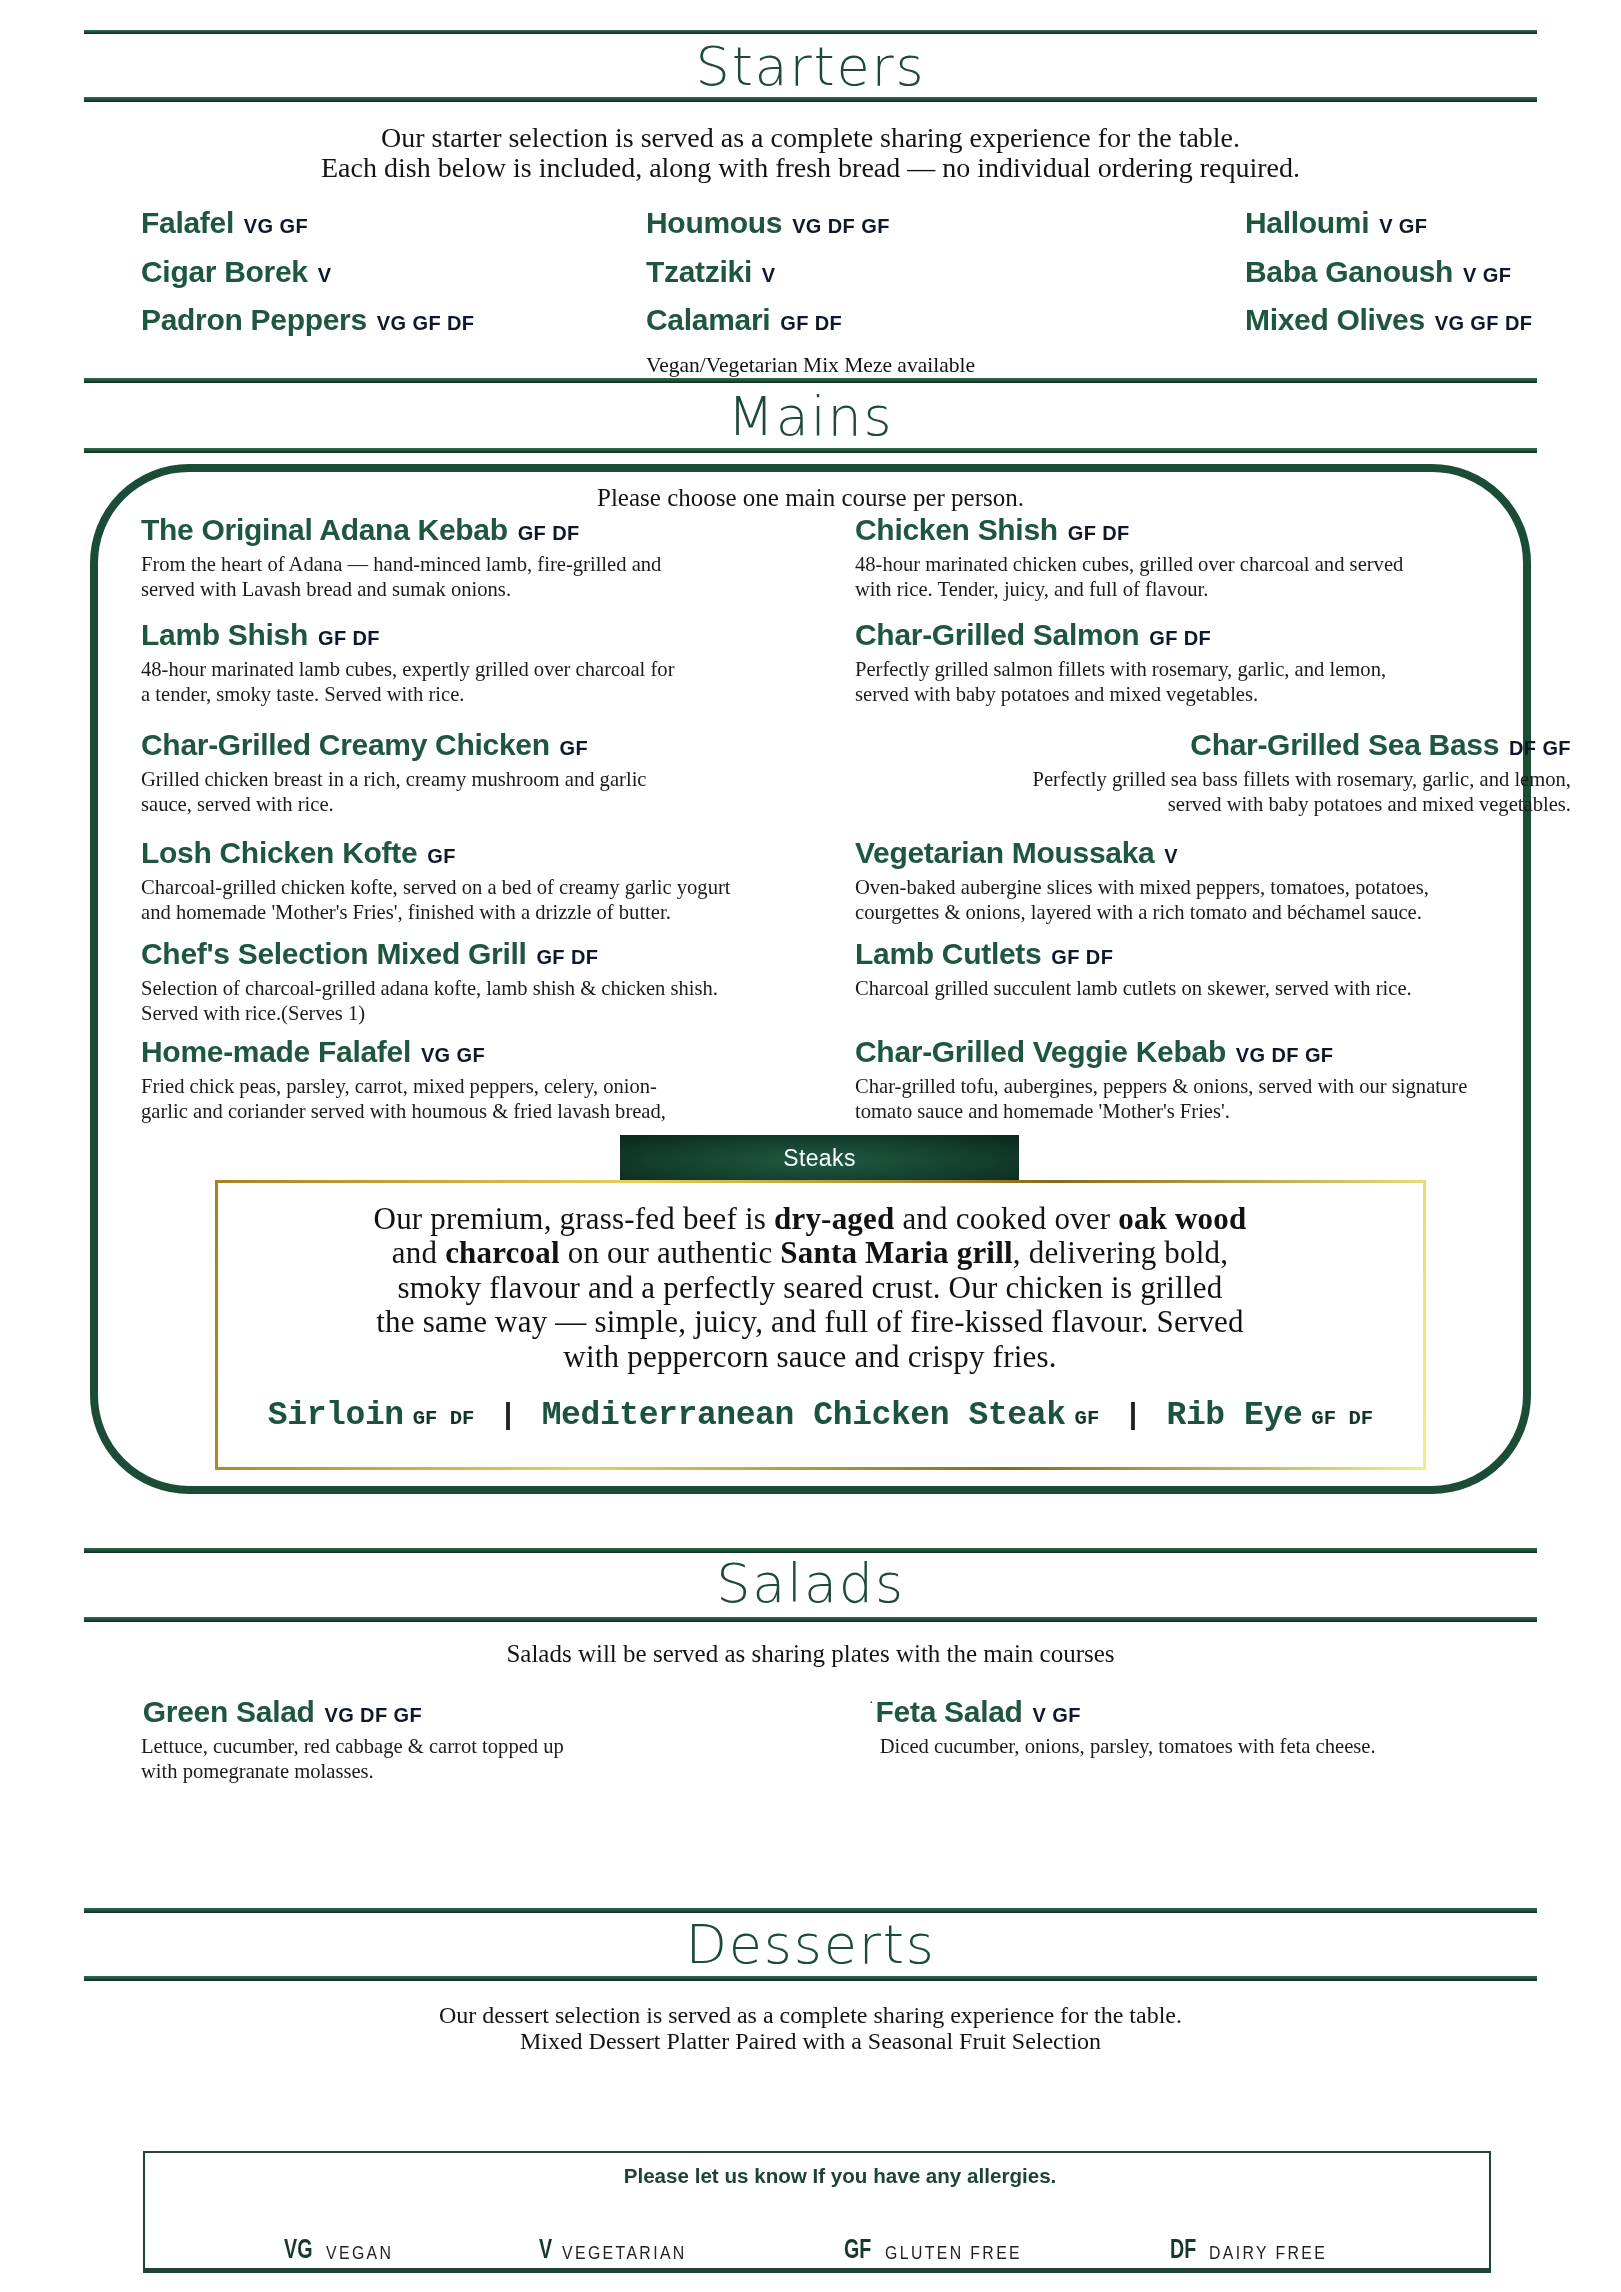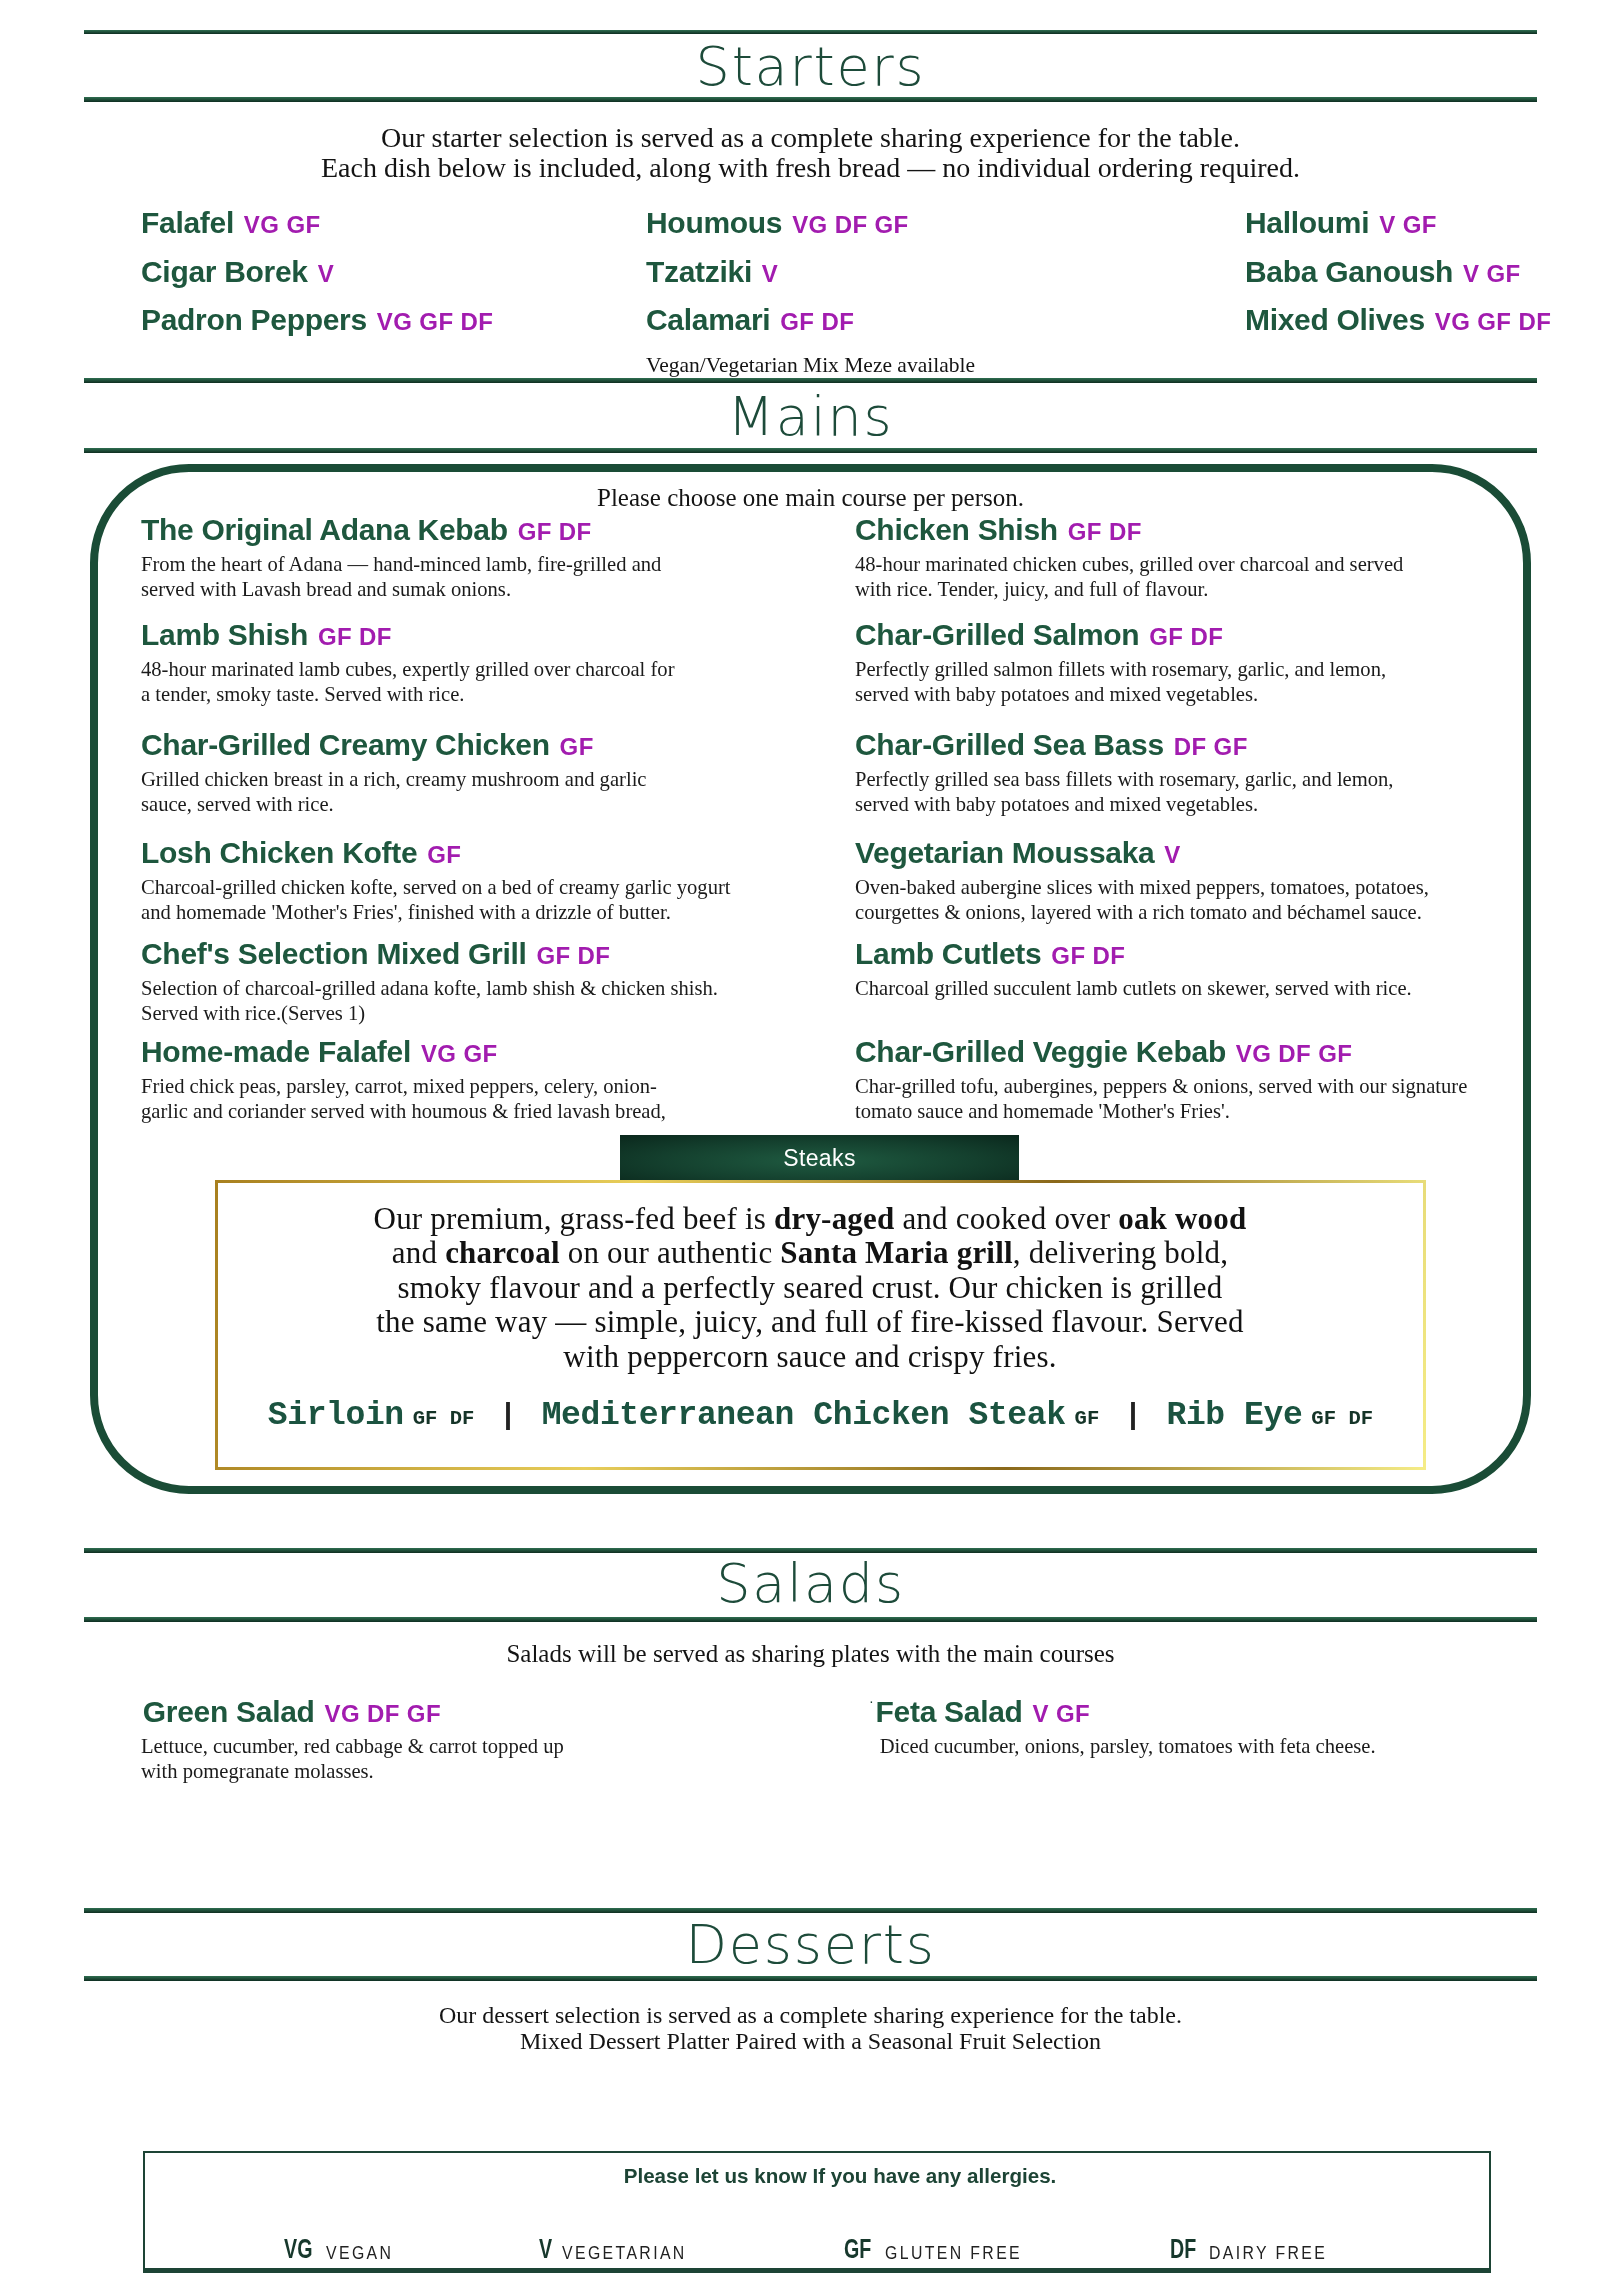--- a/index.html
+++ b/index.html
@@ -13,21 +13,21 @@
   .sec-title{position:absolute;left:0;width:100%;text-align:center;
         font-family:"DejaVu Sans",sans-serif;font-weight:200;font-size:54px;line-height:1;
         color:#1d4b3a;letter-spacing:1.8px;}
 
   .serif-note{position:absolute;left:0;width:100%;text-align:center;
         font-family:"Liberation Serif",serif;color:#141414;white-space:pre-line;}
 
   .st-item{position:absolute;white-space:nowrap;}
   .m-item{position:absolute;}
   .iname{font-weight:bold;font-size:30px;color:#1e573e;letter-spacing:-0.3px;}
-  .itags{font-weight:bold;font-size:24px;color:#a21caf;margin-left:9.9px;letter-spacing:0.4px;}
+  .itags{font-weight:bold;font-size:20px;color:#0f172a;margin-left:9.9px;letter-spacing:0.4px;}
   .desc{font-family:"Liberation Serif",serif;font-size:20.6px;line-height:1.26;color:#1b1b1b;
         white-space:pre-line;margin-top:4.5px;}
 
   .mains-box{position:absolute;left:90px;top:464px;width:1441px;height:1030px;
         border:8px solid #1a4c36;border-radius:99px;box-sizing:border-box;}
 
   .steak-bar{position:absolute;left:620px;top:1135px;width:399px;height:47px;
         background:radial-gradient(ellipse at 50% 55%,#1f5b41 0%,#14402e 55%,#0a271c 100%);
         color:#ffffff;text-align:center;line-height:47px;font-size:23px;letter-spacing:0.4px;}
 
@@ -139,21 +139,21 @@
   <div class="m-item" style="left:855px;top:513px;width:716px;">
     <div><span class="iname">Chicken Shish</span><span class="itags">GF DF</span></div>
     <div class="desc">48-hour marinated chicken cubes, grilled over charcoal and served
 with rice. Tender, juicy, and full of flavour.</div>
   </div>
   <div class="m-item" style="left:855px;top:618px;width:716px;">
     <div><span class="iname">Char-Grilled Salmon</span><span class="itags">GF DF</span></div>
     <div class="desc">Perfectly grilled salmon fillets with rosemary, garlic, and lemon,
 served with baby potatoes and mixed vegetables.</div>
   </div>
-  <div class="m-item" style="left:855px;top:728px;width:716px;">
+  <div class="m-item" style="left:855px;top:728px;width:716px;text-align:right;">
     <div><span class="iname">Char-Grilled Sea Bass</span><span class="itags">DF GF</span></div>
     <div class="desc">Perfectly grilled sea bass fillets with rosemary, garlic, and lemon,
 served with baby potatoes and mixed vegetables.</div>
   </div>
   <div class="m-item" style="left:855px;top:836px;width:716px;">
     <div><span class="iname">Vegetarian Moussaka</span><span class="itags">V</span></div>
     <div class="desc">Oven-baked aubergine slices with mixed peppers, tomatoes, potatoes,
 courgettes &amp; onions, layered with a rich tomato and béchamel sauce.</div>
   </div>
   <div class="m-item" style="left:855px;top:937px;width:716px;">

